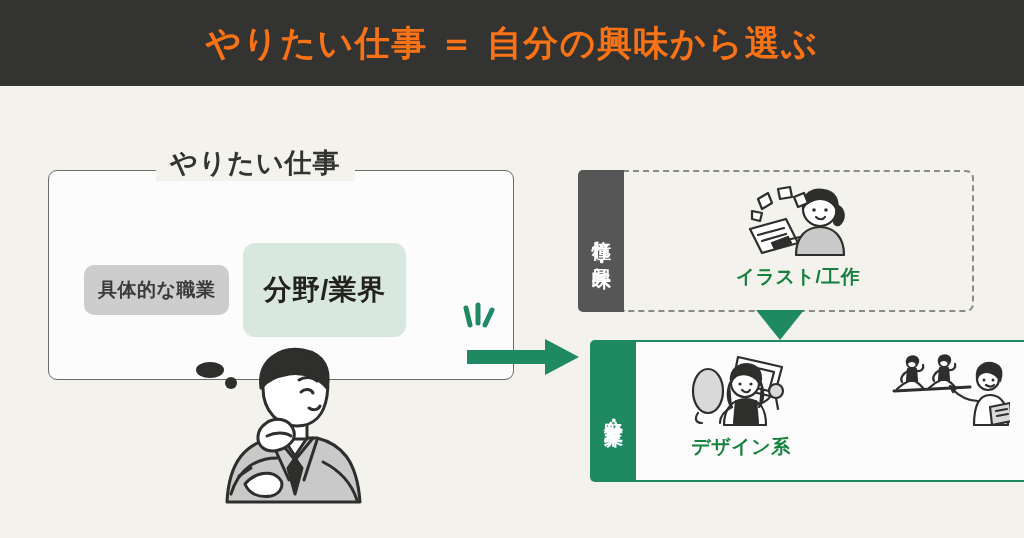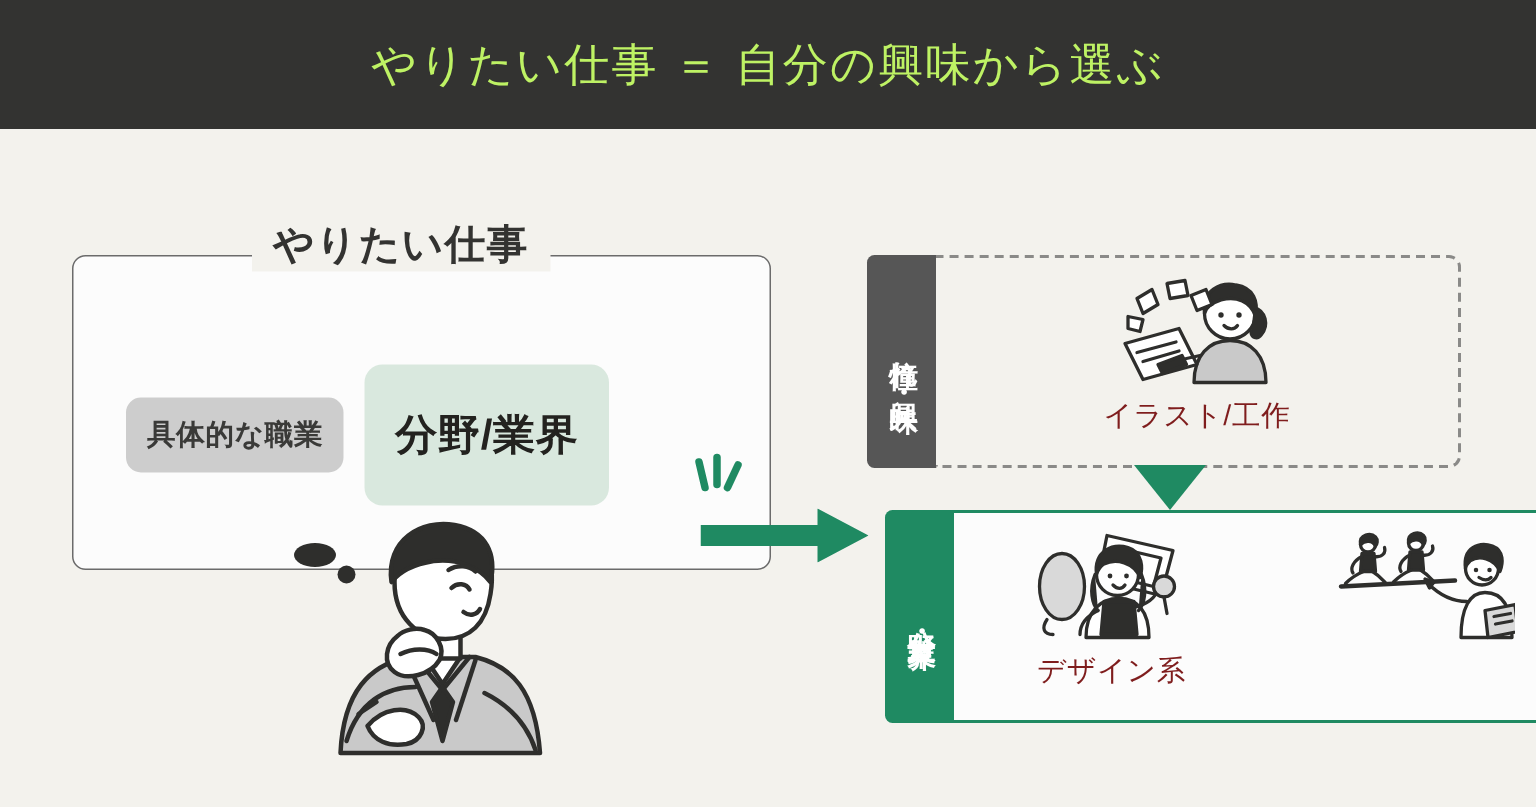--- a/index.html
+++ b/index.html
@@ -20,23 +20,23 @@
     position: absolute;
     left: 0; top: 0;
     width: 1024px;
     height: 86px;
     background: #333331;
     display: flex;
     align-items: center;
     justify-content: center;
   }
   .header-title {
-    color: #bef264;
-    font-size: 30px;
-    font-weight: normal;
+    color: #f97316;
+    font-size: 35px;
+    font-weight: bold;
     letter-spacing: 1.5px;
     white-space: nowrap;
   }
 
   
   .stage {
     position: absolute;
     left: 0; top: 86px;
     width: 1024px;
     height: 452px;
@@ -49,21 +49,21 @@
     top: 84px;
     width: 466px;
     height: 210px;
     background: #fcfcfc;
     border: 1.6px solid #6b6b6b;
     border-radius: 9px;
     box-sizing: border-box;
   }
   .left-legend {
     position: absolute;
-    left: 168px;
+    left: 156px;
     top: 59px;
     background: #f3f2ed;
     padding: 0 14px;
     font-size: 27px;
     font-weight: bold;
     color: #333331;
     letter-spacing: 1px;
     white-space: nowrap;
     z-index: 6;
   }
@@ -199,22 +199,22 @@
   }
   .item-art {
     height: 76px;
     display: flex;
     align-items: center;
     justify-content: center;
   }
   .item-label {
     margin-top: 6px;
     font-size: 19px;
-    font-weight: normal;
-    color: #7f1d1d;
+    font-weight: bold;
+    color: #15803d;
     letter-spacing: 0.5px;
     white-space: nowrap;
   }
 
   
   .arrow-down {
     position: absolute;
     left: 756px;
     top: 224px;
     width: 48px;

